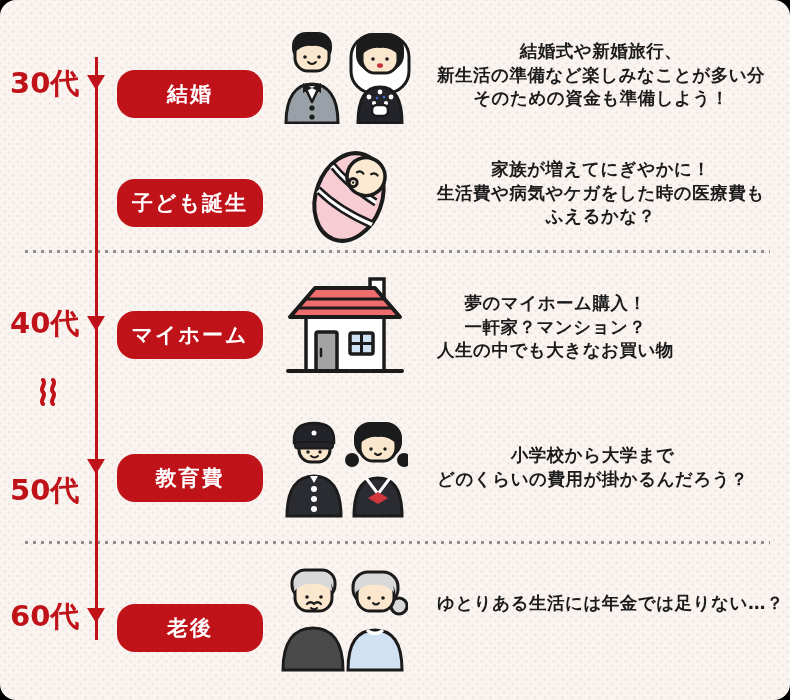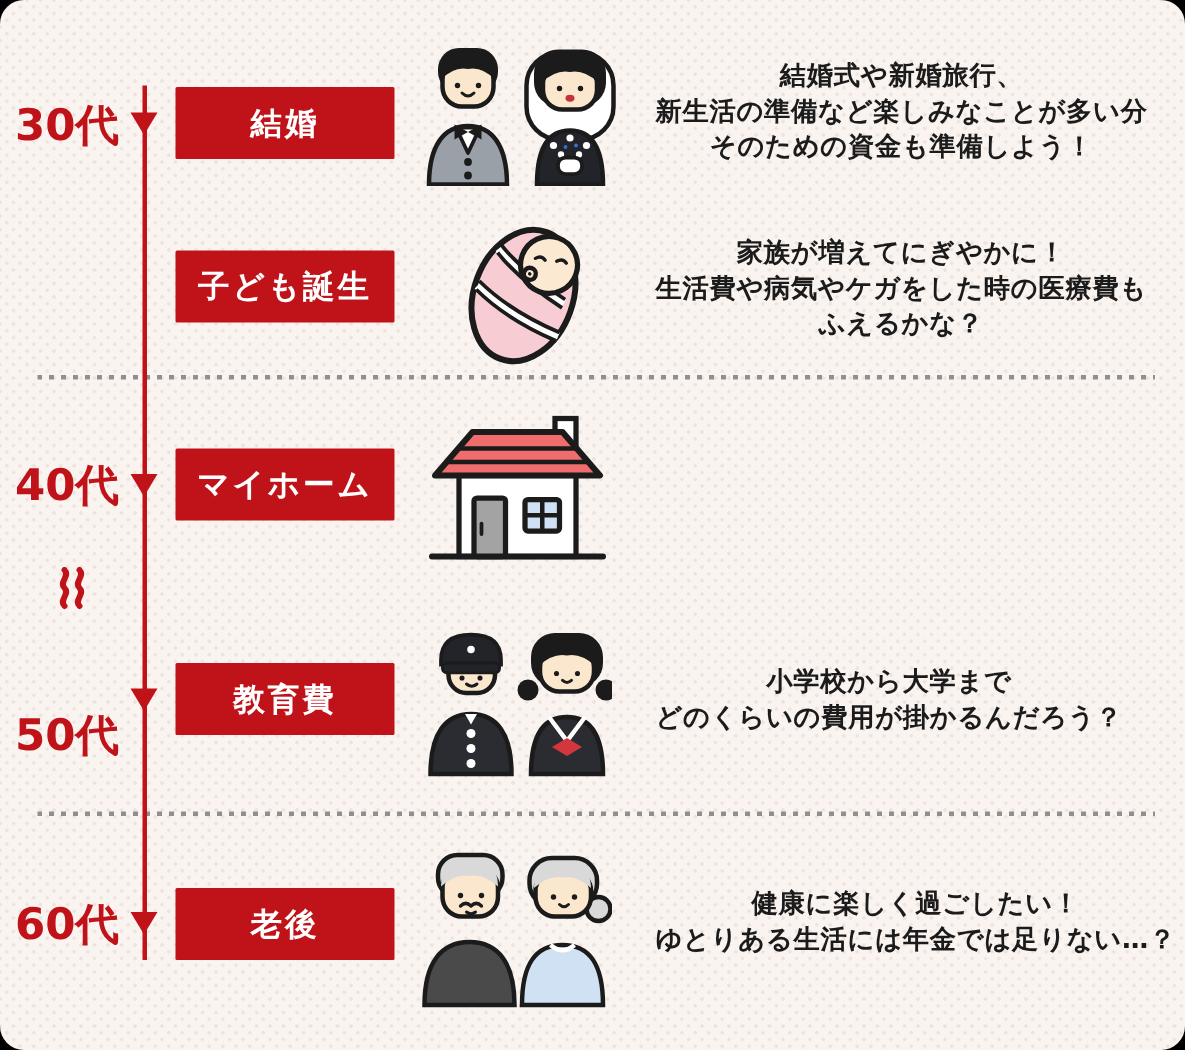--- a/index.html
+++ b/index.html
@@ -8,23 +8,23 @@
     background-color:#faf4f1;
     background-image:radial-gradient(#efe3df 1.1px,transparent 1.3px),radial-gradient(#efe3df 1.1px,transparent 1.3px);
     background-size:9px 9px;background-position:0 0,4.5px 4.5px;
     font-family:"DejaVu Sans","Liberation Sans",sans-serif;
   }
   .tline{position:absolute;left:95px;top:57px;width:3px;height:583px;background:#bf1219;}
   .arrow{position:absolute;left:87px;width:0;height:0;border-left:9.5px solid transparent;border-right:9.5px solid transparent;border-top:15px solid #bf1219;}
   .a1{top:75px}.a2{top:316px}.a3{top:459px}.a4{top:608px}
   .age{position:absolute;left:10px;width:80px;text-align:left;font-size:29px;font-weight:800;color:#bf1219;line-height:36px;}
   .g1{top:65px}.g2{top:305px}.g3{top:472px}.g4{top:598px}
-  .pill{position:absolute;left:117px;width:146px;height:48px;background:#bf1219;border-radius:1px;
+  .pill{position:absolute;left:117px;width:146px;height:48px;background:#bf1219;border-radius:18px;
     color:#fff;font-size:21px;font-weight:800;letter-spacing:2px;
-    display:flex;align-items:center;justify-content:center;}
+    display:flex;align-items:center;justify-content:center;margin-top:12px;}
   .p1{top:58px}.p2{top:167px}.p3{top:299px}.p4{top:442px}.p5{top:592px}
   .dotsep{position:absolute;left:25px;width:745px;height:2.5px;
     background-image:repeating-linear-gradient(90deg,#8f8f8f 0 3px,transparent 3px 8px);}
   .d1{top:250px}.d2{top:541px}
   .desc{position:absolute;left:437px;font-size:17.5px;font-weight:700;color:#1b1b1b;line-height:23.5px;letter-spacing:0.5px;text-align:center;}
   .t1{top:40px}.t2{top:158px}.t3{top:292px}.t4{top:444px}.t5{top:592px}
   .icon{position:absolute;}
   .i1{left:279px;top:27px}.i2{left:296px;top:145px}.i3{left:285px;top:275px}.i4{left:282px;top:416px}.i5{left:280px;top:564px}
   .gap{position:absolute;left:38px;top:378px;}
 </style>
@@ -195,22 +195,26 @@
   <div class="desc t1">
     <div>結婚式や新婚旅行、</div>
     <div>新生活の準備など楽しみなことが多い分</div>
     <div>そのための資金も準備しよう！</div>
   </div>
   <div class="desc t2">
     <div>家族が増えてにぎやかに！</div>
     <div>生活費や病気やケガをした時の医療費も</div>
     <div>ふえるかな？</div>
   </div>
+  <div class="desc t3">
+    <div>夢のマイホーム購入！</div>
+    <div>一軒家？マンション？</div>
+    <div>人生の中でも大きなお買い物</div>
+  </div>
   <div class="desc t4">
     <div>小学校から大学まで</div>
     <div>どのくらいの費用が掛かるんだろう？</div>
   </div>
   <div class="desc t5">
-    <div>健康に楽しく過ごしたい！</div>
     <div>ゆとりある生活には年金では足りない…？</div>
   </div>
 
 </div>
 
 </body></html>

